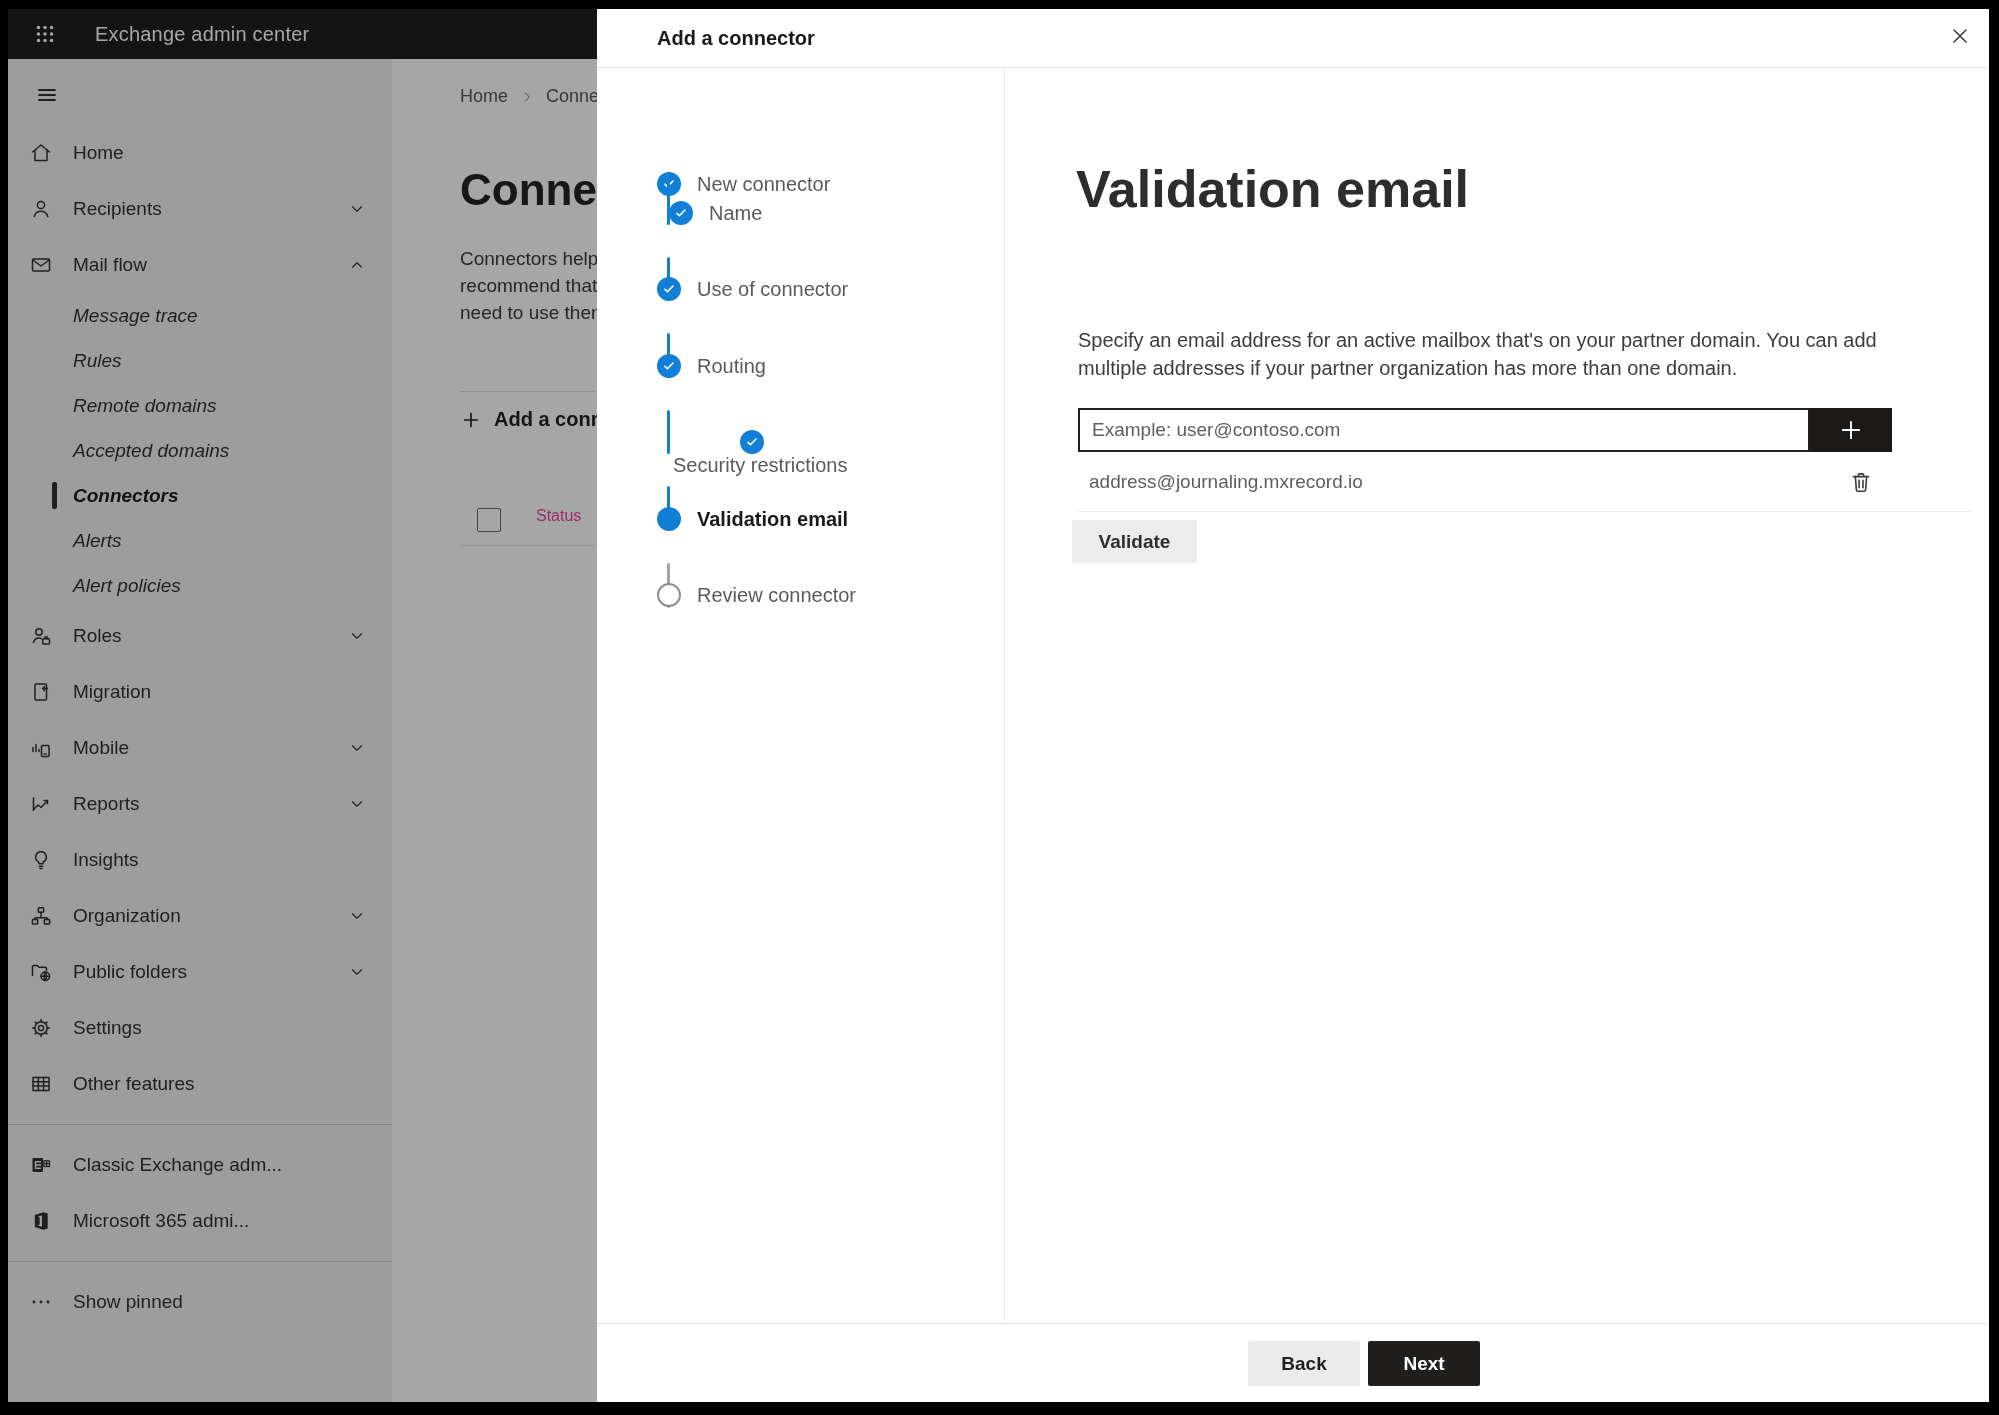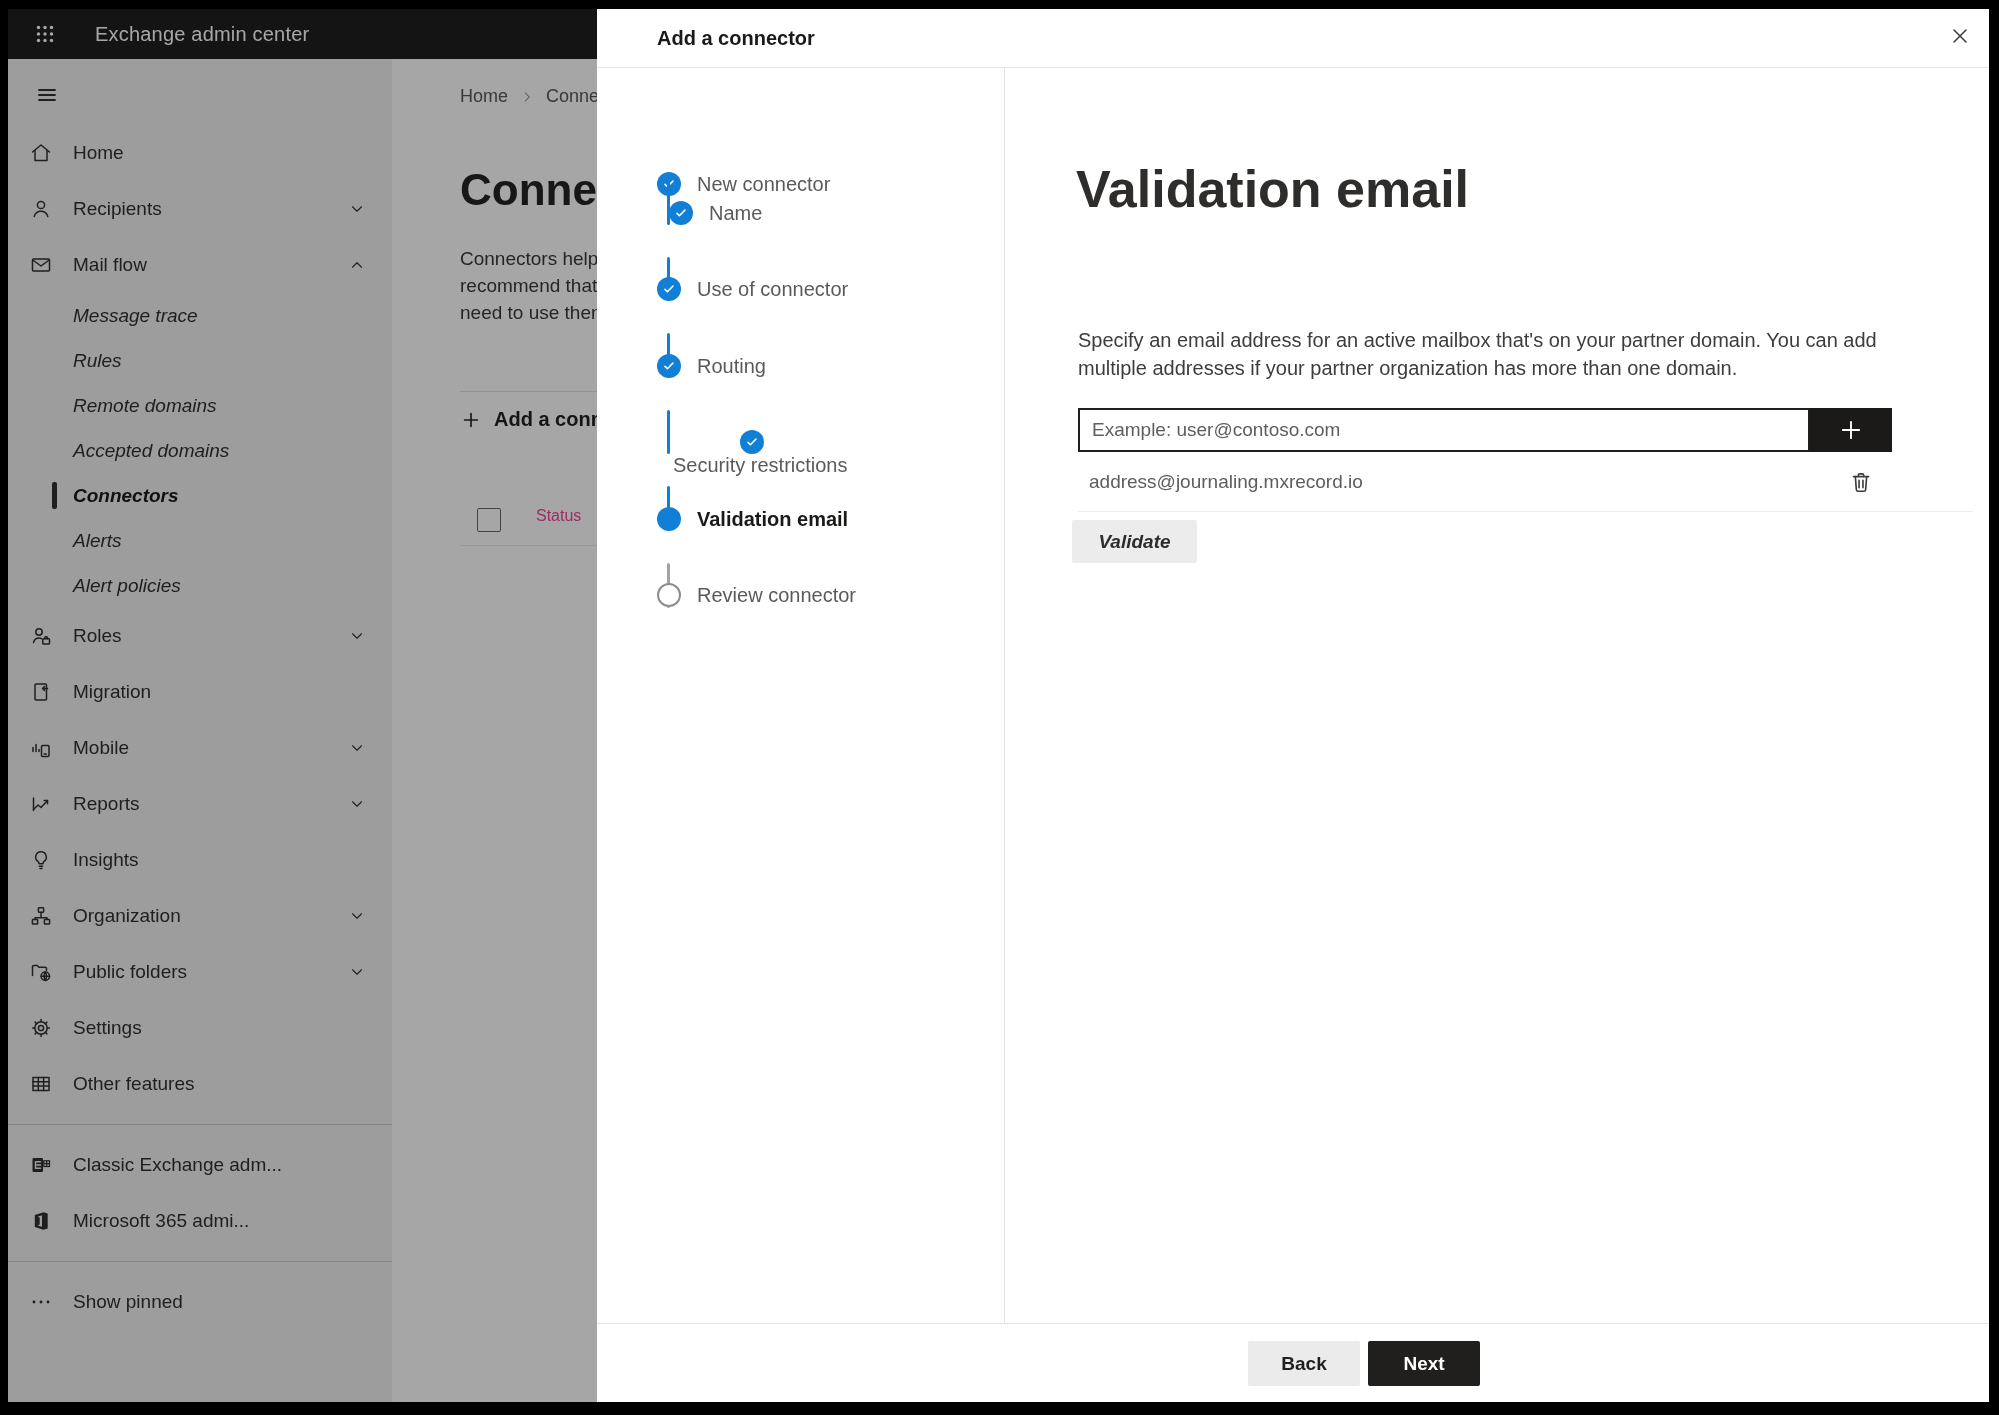--- a/index.html
+++ b/index.html
@@ -59,21 +59,21 @@
   .seg-gray{background:#a5a3a1;}
 
   .content-heading{position:absolute;left:479px;top:150px;font-size:52px;font-weight:bold;color:#2f2d2b;white-space:nowrap;}
   .content-desc{position:absolute;left:481px;top:317px;font-size:20px;line-height:28px;color:#3f3d3b;white-space:nowrap;}
   .email-input{position:absolute;left:481px;top:399px;width:732px;height:44px;box-sizing:border-box;border:2px solid #201f1e;border-radius:0;padding:0 12px;font-size:19px;color:#252423;font-family:"Liberation Sans",sans-serif;outline:none;}
   .email-input::placeholder{color:#605e5c;opacity:1;}
   .plus-btn{position:absolute;left:1213px;top:399px;width:82px;height:44px;background:#1b1a19;border:none;display:flex;align-items:center;justify-content:center;cursor:pointer;}
   .addr-row-text{position:absolute;left:492px;top:462px;font-size:19px;color:#5f5d5b;white-space:nowrap;}
   .trash-btn{position:absolute;left:1250px;top:459px;width:28px;height:28px;display:flex;align-items:center;justify-content:center;cursor:pointer;}
   .addr-div{position:absolute;left:481px;top:502px;width:895px;height:1px;background:#f0eeec;}
-  .validate-btn{position:absolute;left:475px;top:511px;width:125px;height:43px;background:#ececec;border:none;border-radius:2px;font-size:19px;font-weight:bold;color:#2e2d2c;font-family:"Liberation Sans",sans-serif;cursor:pointer;font-style:italic;}
+  .validate-btn{position:absolute;left:475px;top:511px;width:125px;height:43px;background:#ececec;border:none;border-radius:2px;font-size:19px;font-weight:bold;color:#2e2d2c;font-family:"Liberation Sans",sans-serif;cursor:pointer;}
 
   .panel-fdiv{position:absolute;left:0;top:1314px;right:0;height:1px;background:#e5e3e1;}
   .footer-buttons{position:absolute;left:651px;top:1332px;display:flex;gap:8px;}
   .btn{height:45px;width:112px;border:none;border-radius:2px;font-size:19px;font-weight:bold;font-family:"Liberation Sans",sans-serif;cursor:pointer;}
   .btn-back{background:#ebebeb;color:#201f1e;}
   .btn-next{background:#201f1e;color:#fff;}
 </style>
 </head>
 <body>
 

